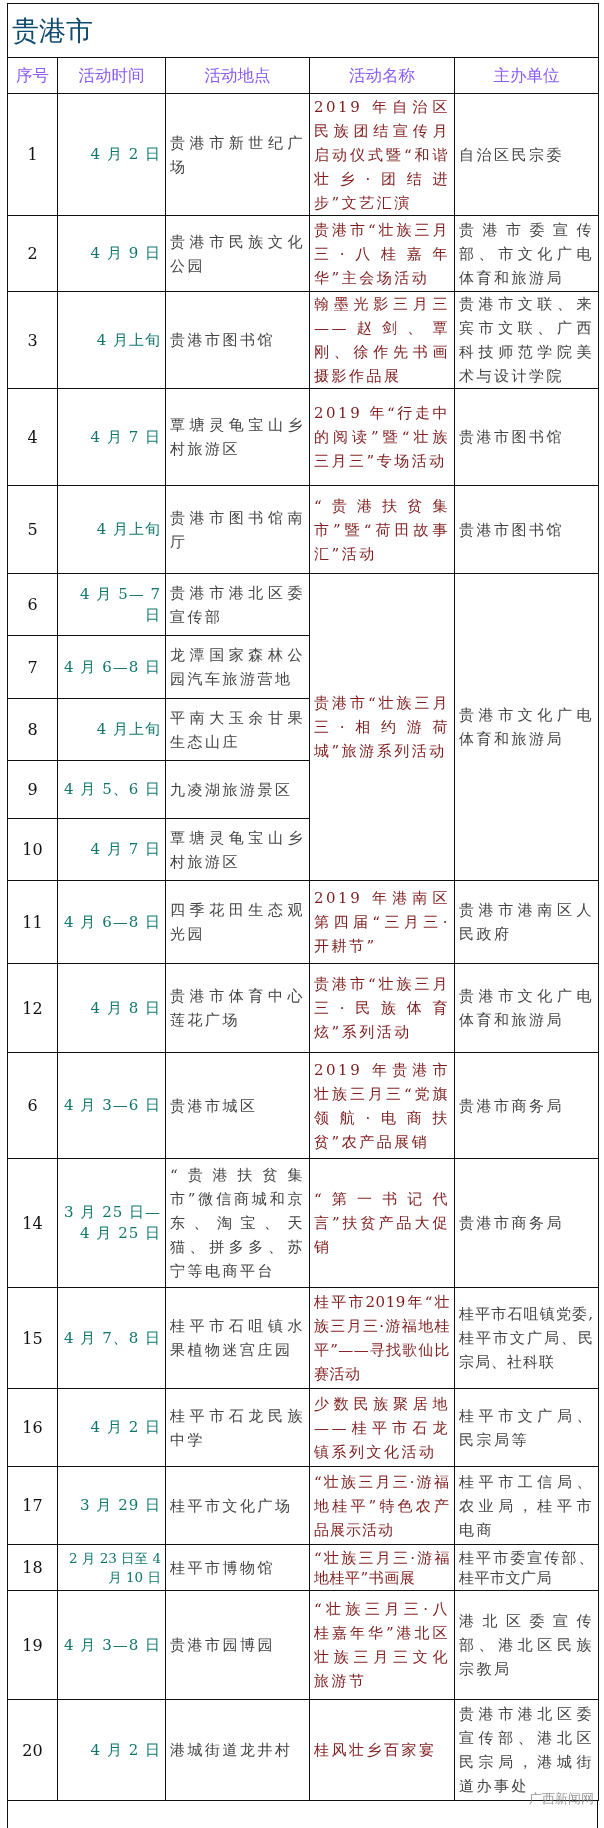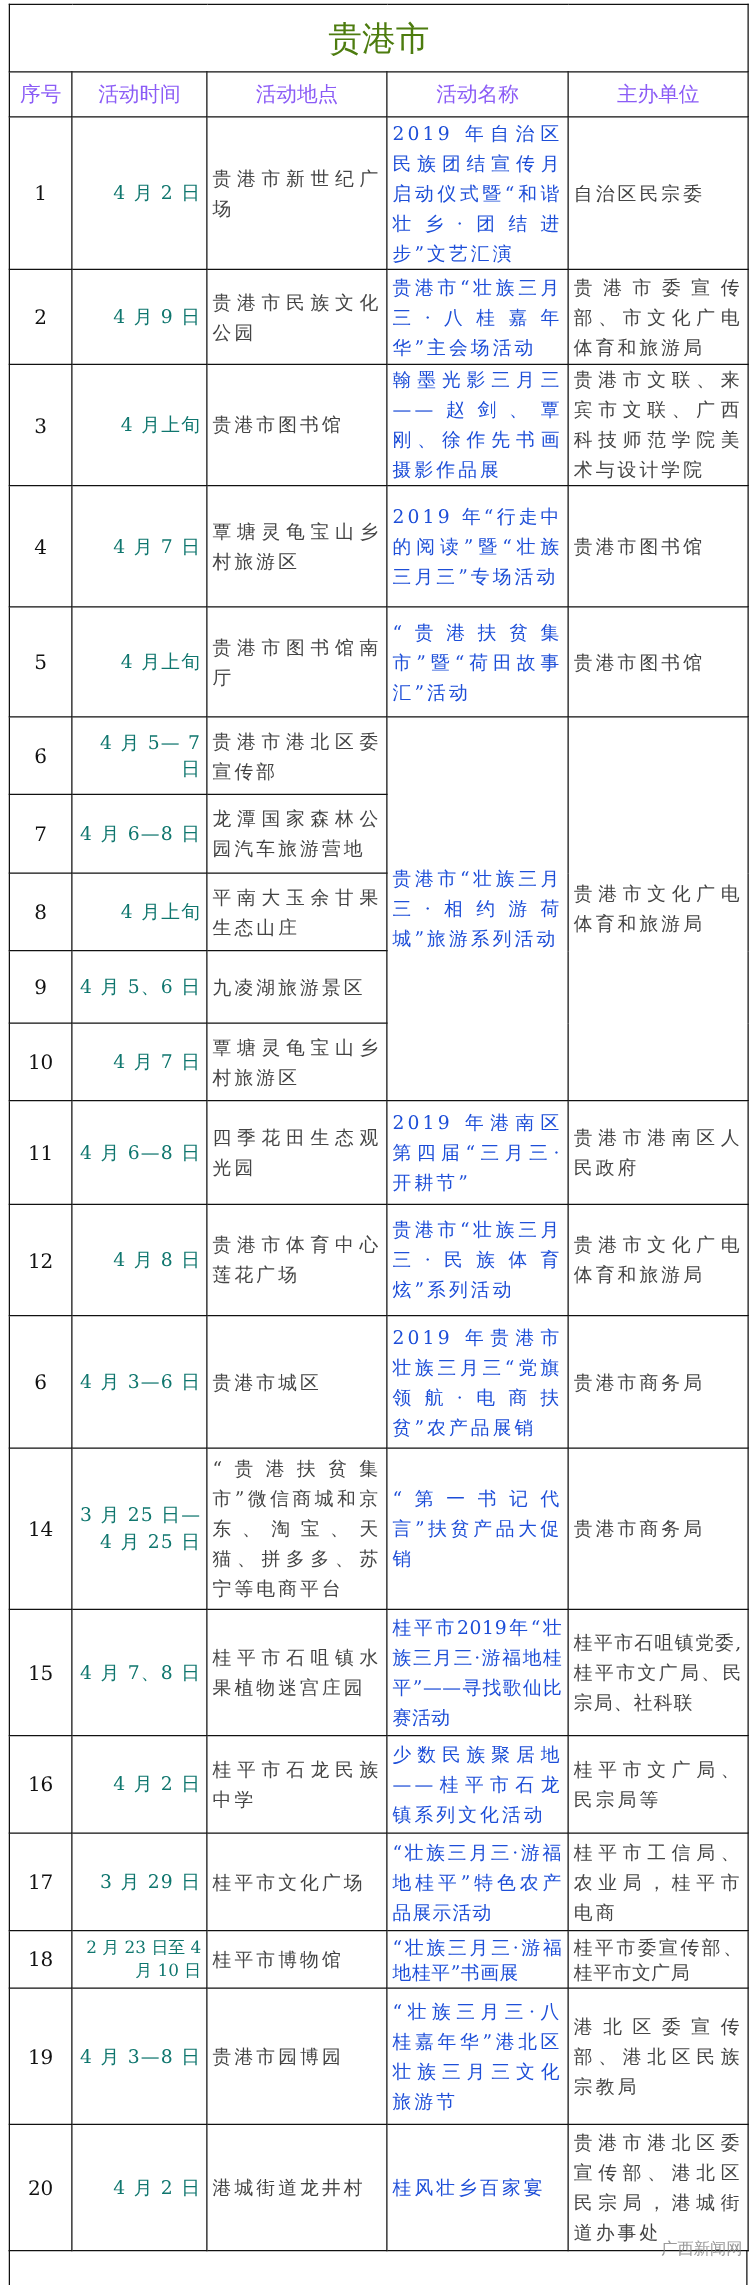--- a/index.html
+++ b/index.html
@@ -14,37 +14,37 @@
     }
     table.t td, table.t th {
       border: 1.5px solid #111;
       padding: 0 4px;
       vertical-align: middle;
       font-weight: normal;
       overflow: hidden;
     }
     .title-cell {
       height: 52px;
-      text-align: center;
+      text-align: left;
       font-family: "DejaVu Sans", "Liberation Sans", sans-serif;
       font-size: 27px;
       font-weight: normal;
-      color: #4d7c0f;
+      color: #0c4a6e;
     }
     .hdr {
       height: 34px;
       text-align: center;
       font-family: "DejaVu Sans", "Liberation Sans", sans-serif;
       font-size: 16.5px;
       color: #8b5cf6;
     }
     .c-no { text-align: center; font-size: 16px; color: #111; }
     .c-time { text-align: right; font-size: 15px; color: #0f766e; letter-spacing: 1px; line-height: 21px; }
     .c-txt { text-align: justify; font-size: 15px; color: #444; letter-spacing: 2.5px; line-height: 24px; padding: 2px 3px 2px 5px; }
-    .c-name { text-align: justify; font-size: 15px; color: #1d4ed8; letter-spacing: 2.5px; line-height: 24px; padding: 2px 3px 2px 5px; margin-top: 44px; }
+    .c-name { text-align: justify; font-size: 15px; color: #7f1d1d; letter-spacing: 2.5px; line-height: 24px; padding: 2px 3px 2px 5px; margin-top: 44px; }
     .watermark {
       position: absolute; right: 10px; top: 1790px;
       font-family: Liberation Mono, monospace; font-size: 13px; color: #777; opacity: 0.75;
     }
     .tail-row { position: absolute; left: 7px; top: 1800px; width: 591px; height: 28px;
       border-left: 1.5px solid #111; border-right: 1.5px solid #111; box-sizing: border-box; }
   </style>
 </head>
 <body>
 

